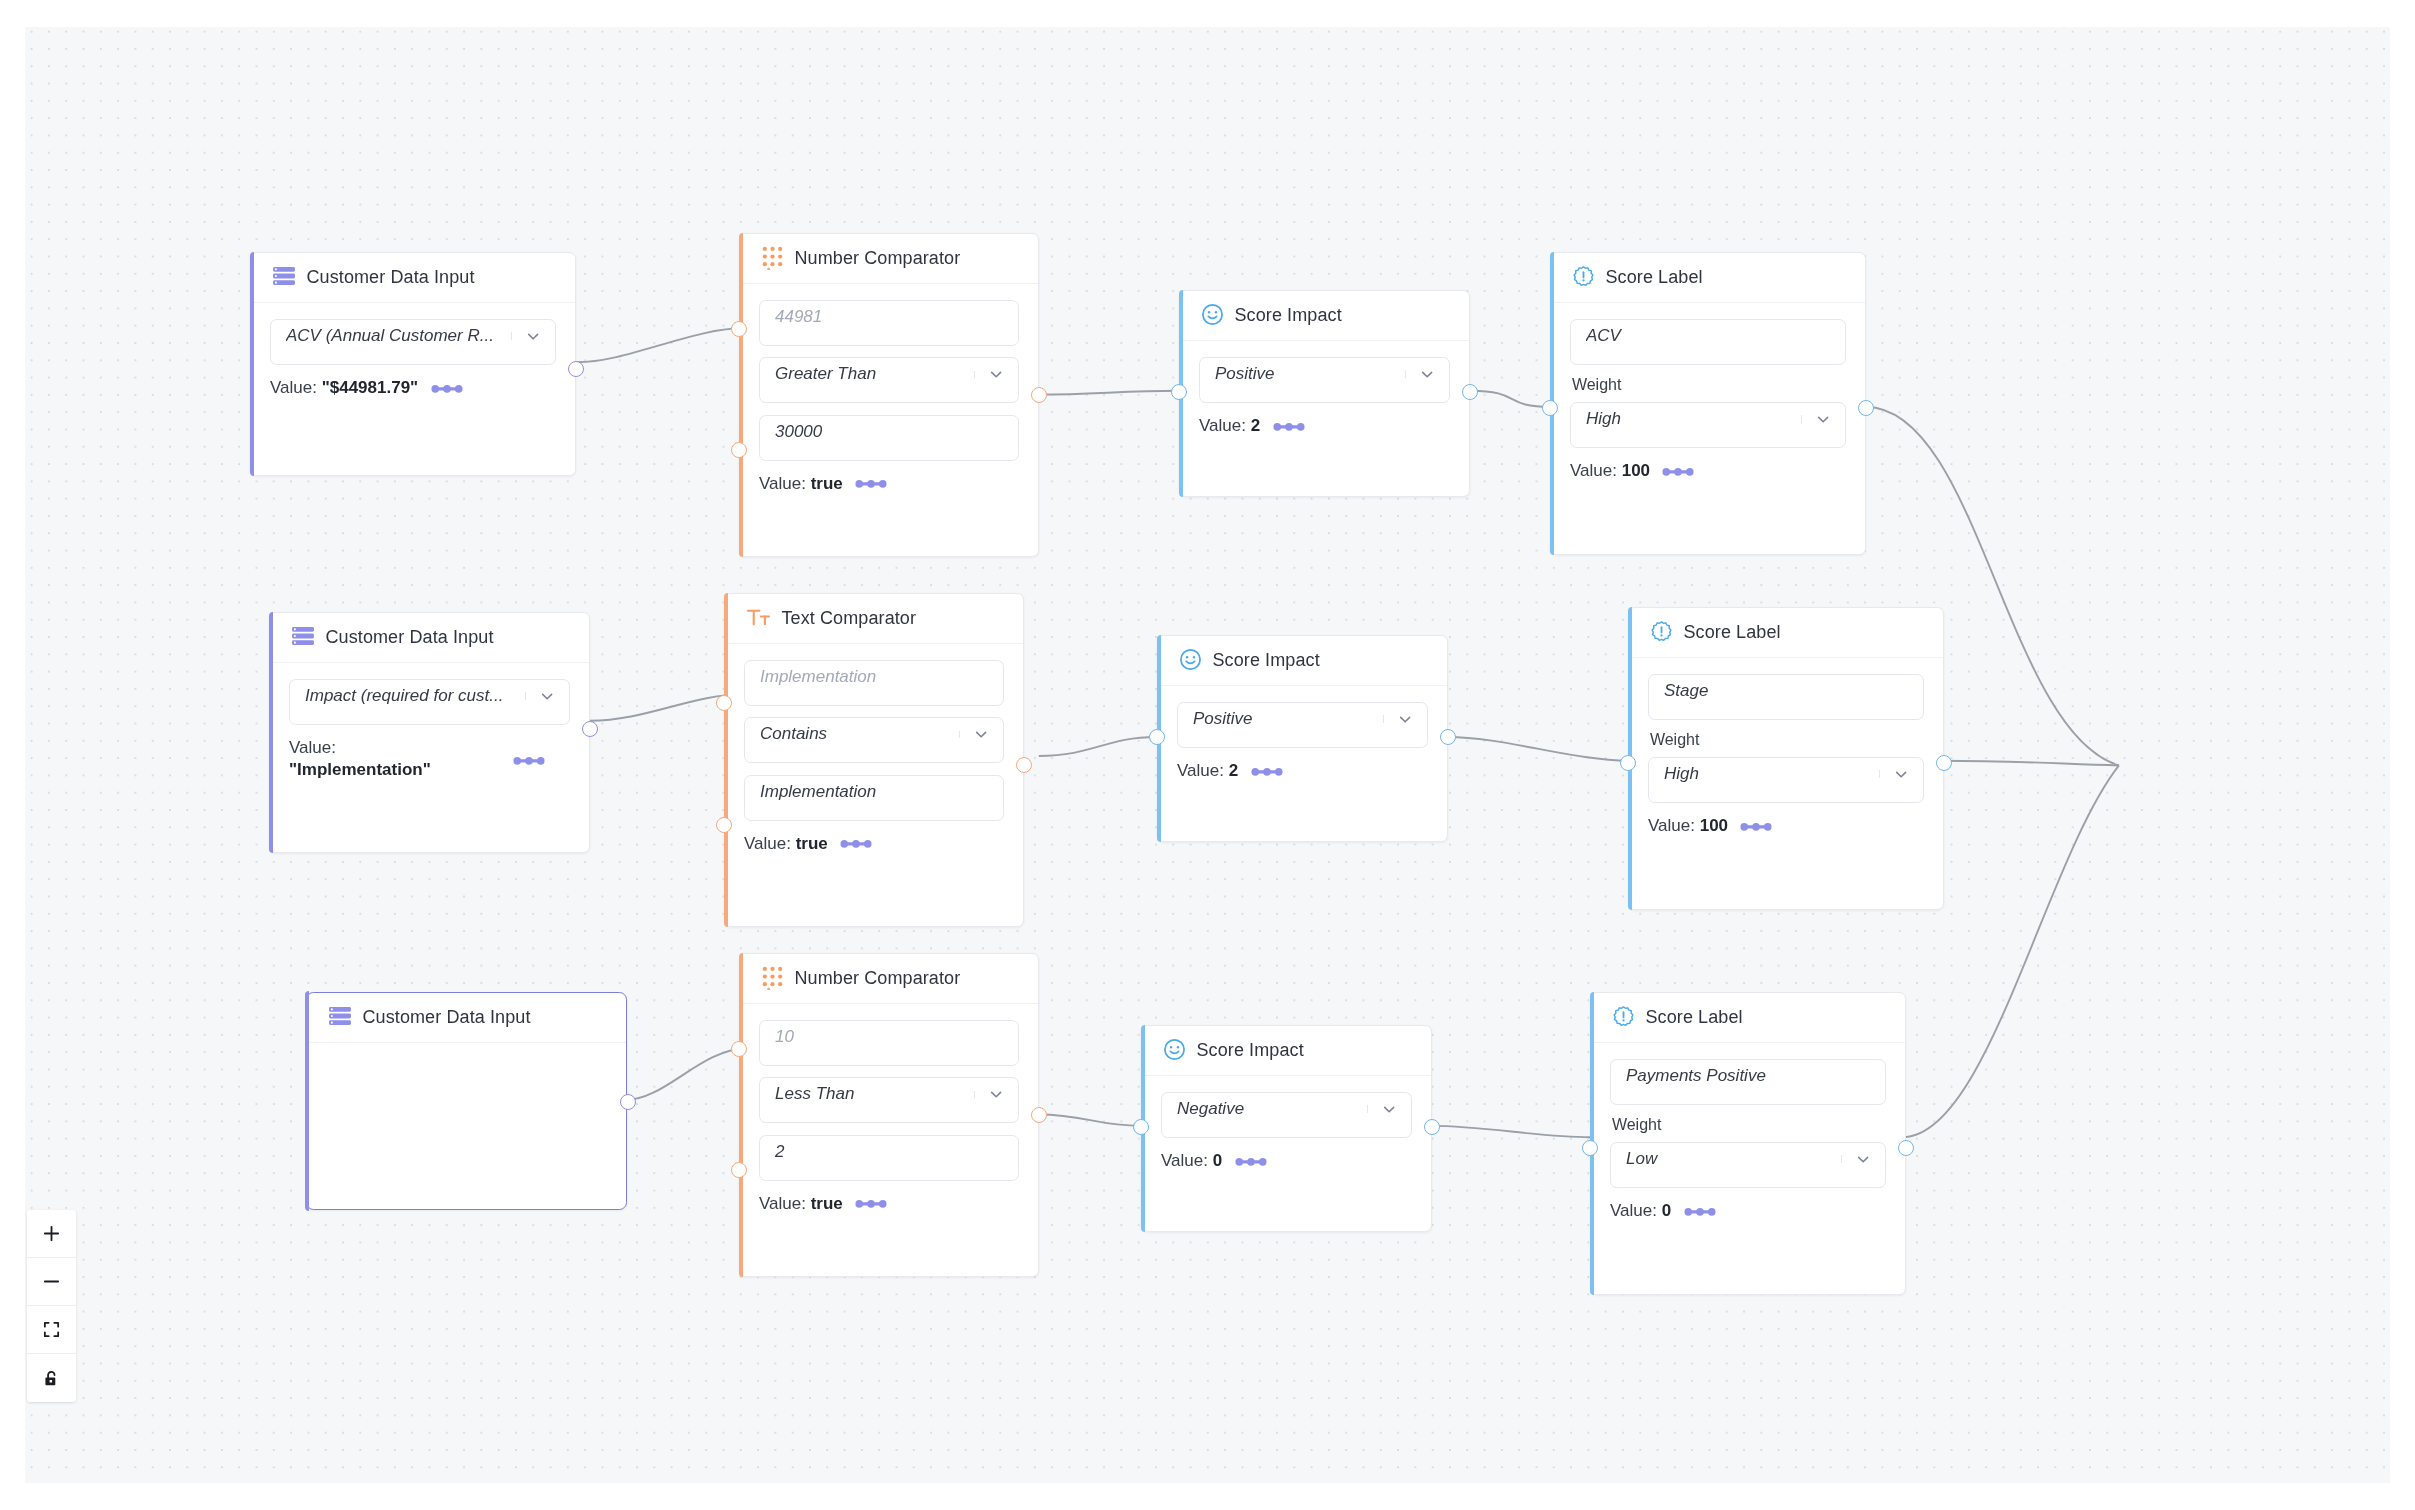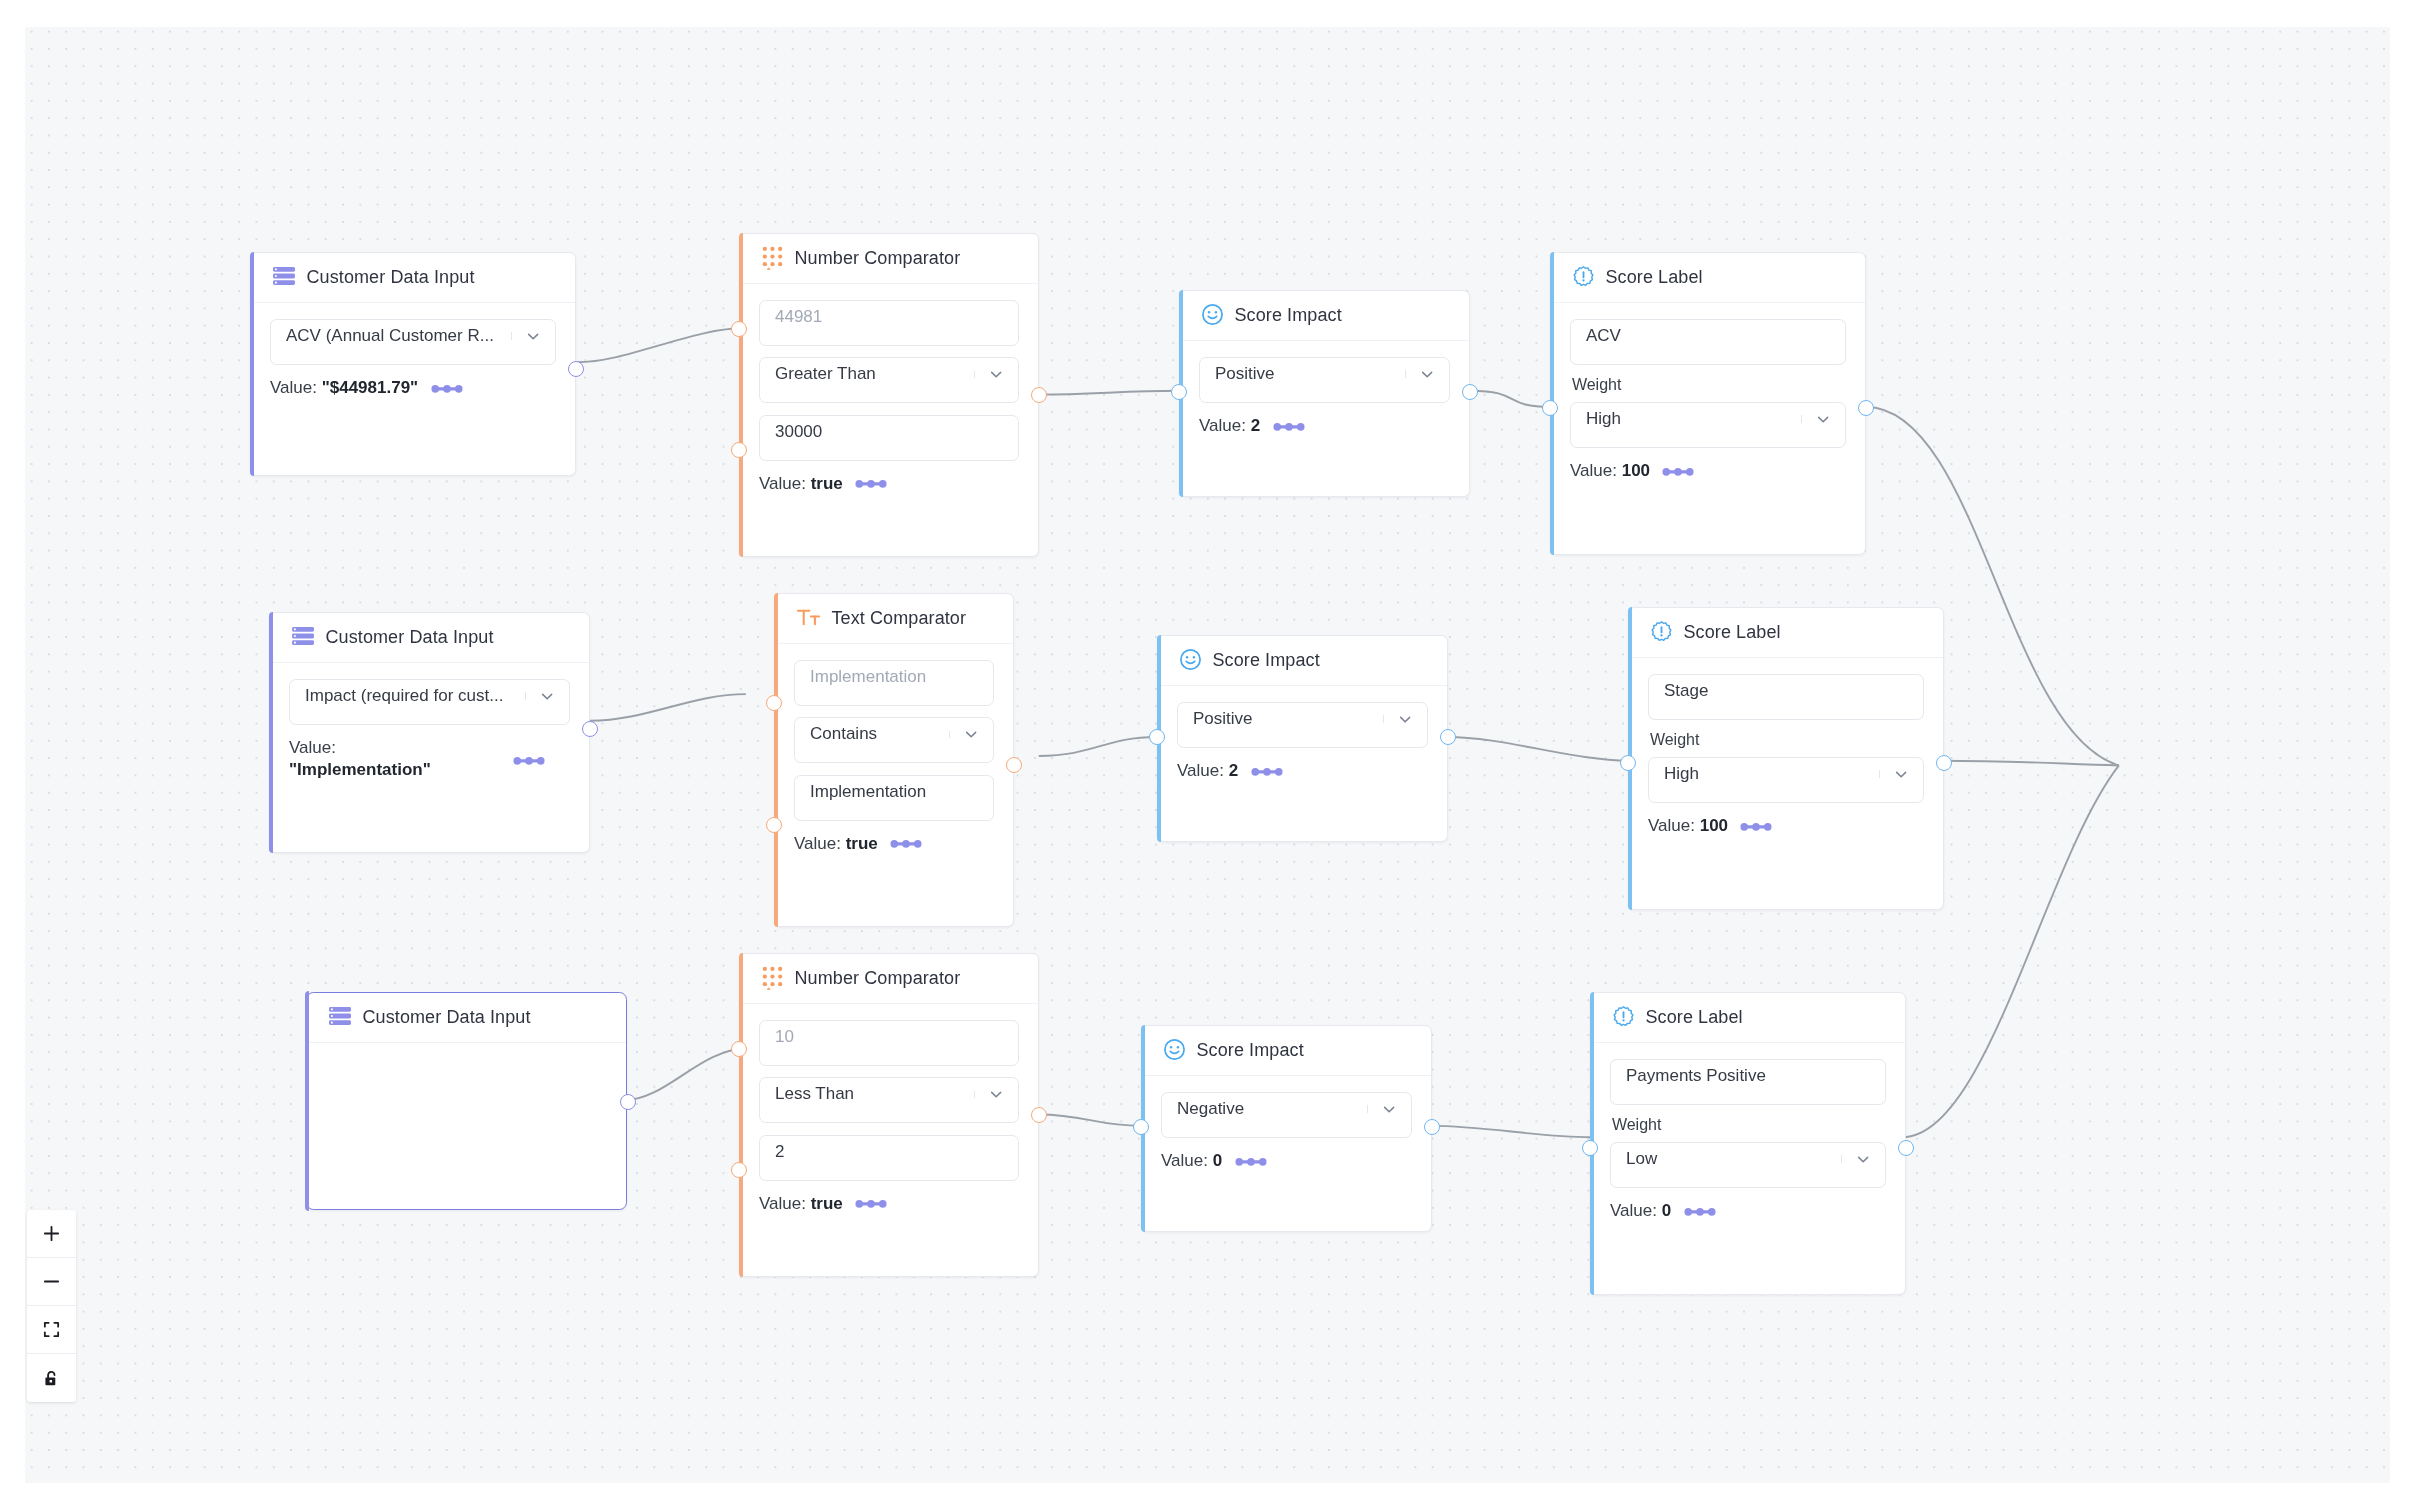--- a/index.html
+++ b/index.html
@@ -75,20 +75,21 @@
     border-radius: 6.7px;
     background: #fff;
     display: flex; align-items: center;
     padding: 0 0 12px 15px;
     font-size: 17px;
     color: #353a45;
     margin-bottom: 11.4px;
     position: relative;
     white-space: nowrap;
     overflow: hidden;
+    font-style: italic;
   }
   .field.ph { color: #a3a9b5; }
   .field .txt { flex: 1; overflow: hidden; text-overflow: clip; }
   .field .caret-wrap {
     width: 44px; height: 100%;
     display: flex; align-items: center; justify-content: center;
     flex: 0 0 44px;
     position: relative;
   }
   .field .caret-wrap:before {
@@ -408,21 +409,21 @@
             <circle cx="4.5" cy="6.2" r="4" fill="#8e8fe8"></circle>
               <circle cx="17" cy="6.2" r="4" fill="#8e8fe8"></circle>
               <circle cx="29.5" cy="6.2" r="4" fill="#8e8fe8"></circle>
           </svg>
         </span>
       </div>
     </div>
     <div class="handle purple" style="right:-8.6px; top:108px;"></div>
   </div>
 
-  <div class="node" style="left:774px; top:593px; width:240px; height:334px;">
+  <div class="node" style="left:724px; top:593px; width:300px; height:334px;">
     <div class="accent" style="background:#f6a97c;"></div>
     <div class="node-head">
       <span>
         <svg width="25" height="21" viewBox="0 0 26 22">
           <g fill="none" stroke="#f79c5e" stroke-width="2.2" stroke-linecap="round">
             <line x1="2" y1="4" x2="14" y2="4"></line>
               <line x1="8" y1="4" x2="8" y2="18"></line>
             <line x1="15.5" y1="10" x2="24" y2="10"></line>
               <line x1="19.7" y1="10" x2="19.7" y2="18"></line>
           </g>

